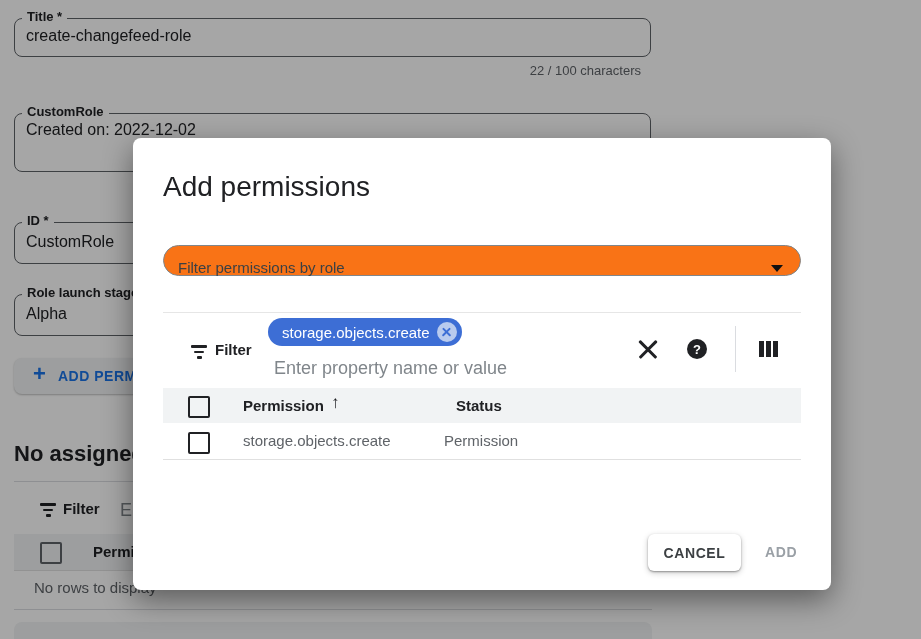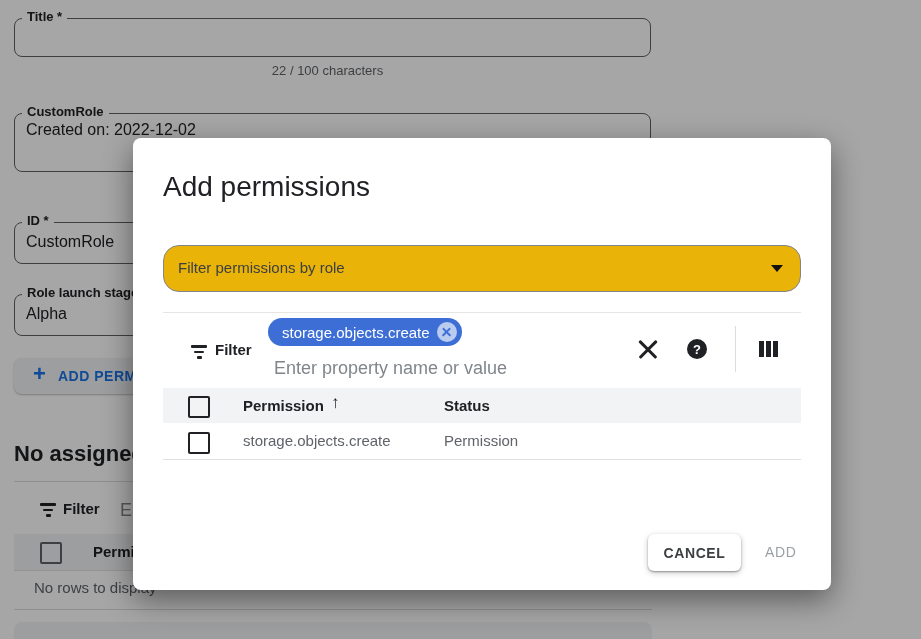--- a/index.html
+++ b/index.html
@@ -4,21 +4,21 @@
 <style>
   html,body{margin:0;padding:0;background:#fff;}
   .stage{position:relative;width:921px;height:639px;overflow:hidden;
          font-family:"Liberation Sans","DejaVu Sans",sans-serif;background:#fff;}
 
   
   .mdfield{position:absolute;background:#fff;border:1.5px solid #5f6368;border-radius:8px;}
   .mdlabel{position:absolute;top:-10px;left:7px;background:#fff;padding:0 5px;
            font-size:13px;font-weight:bold;color:#202124;line-height:15px;white-space:nowrap;}
   .mdvalue{position:absolute;left:11px;font-size:16px;color:#202124;white-space:nowrap;}
-  .counter{position:absolute;left:14px;top:63px;width:627px;text-align:center;
+  .counter{position:absolute;left:14px;top:63px;width:627px;text-align:right;
            font-size:13px;color:#5f6368;}
   .gbtn{position:absolute;left:14px;top:358px;width:240px;height:36px;background:#f1f3f4;
         border-radius:8px;box-shadow:0 1px 2px rgba(0,0,0,.25);}
   .gbtn .plus{position:absolute;left:19px;top:3px;font-size:22px;font-weight:bold;color:#1a73e8;}
   .gbtn .lbl{position:absolute;left:44px;top:10px;font-size:14px;font-weight:bold;
              letter-spacing:.5px;color:#1a73e8;white-space:nowrap;}
   .h-heading{position:absolute;left:14px;top:441px;font-size:22px;font-weight:bold;color:#202124;white-space:nowrap;}
   .divider{position:absolute;height:1px;background:#dadce0;}
   .thead{position:absolute;background:#f1f3f4;border-bottom:1px solid #e0e0e0;}
   .checkbox{position:absolute;width:18px;height:18px;border:2px solid #202124;border-radius:2px;background:transparent;}
@@ -29,22 +29,22 @@
   .funnel{position:absolute;display:flex;flex-direction:column;align-items:center;gap:3px;}
   .funnel i{display:block;height:2.5px;background:#202124;border-radius:1px;}
   .funnel i:nth-child(1){width:16px;} .funnel i:nth-child(2){width:10px;} .funnel i:nth-child(3){width:5px;}
   .bottombox{position:absolute;left:14px;top:622px;width:638px;height:34px;background:#f1f3f4;border-radius:8px;}
 
   
   .scrim{position:absolute;left:0;top:0;right:0;bottom:0;background:rgba(0,0,0,0.35);}
   .modal{position:absolute;left:133px;top:138px;width:698px;height:452px;background:#fff;
          border-radius:8px;box-shadow:0 10px 30px rgba(0,0,0,.45);}
   .mtitle{position:absolute;left:30px;top:33px;font-size:28px;color:#202124;white-space:nowrap;}
-  .mselect{position:absolute;left:30px;top:107px;width:638px;height:47px;border:1px solid #80868b;
-           border-radius:16px;background:#eab308;box-sizing:border-box;}
+  .mselect{position:absolute;left:30px;top:107px;width:638px;height:31px;border:1px solid #80868b;
+           border-radius:16px;background:#f97316;box-sizing:border-box;}
   .mselect .sel-text{position:absolute;left:14px;top:13px;font-size:15px;color:#3c4043;white-space:nowrap;}
   .caret{position:absolute;right:17px;top:19px;width:0;height:0;
          border-left:6px solid transparent;border-right:6px solid transparent;border-top:7px solid #111;}
   .chip{position:absolute;left:135px;top:180px;height:28px;border-radius:14px;background:#3d6ed5;
         display:flex;align-items:center;padding:0 5px 0 14px;gap:7px;}
   .chip .chiplbl{font-size:15px;color:#fff;white-space:nowrap;}
   .chip-close{width:20px;height:20px;border-radius:50%;background:#b9cbee;position:relative;}
   .chip-close::before,.chip-close::after{content:"";position:absolute;left:4.5px;top:9px;width:11px;height:2.4px;
         background:#3d6ed5;border-radius:1px;}
   .chip-close::before{transform:rotate(45deg);} .chip-close::after{transform:rotate(-45deg);}
@@ -55,31 +55,32 @@
   .help{position:absolute;left:554px;top:201px;width:20px;height:20px;border-radius:50%;background:#202124;
         color:#fff;font-size:13px;font-weight:bold;display:flex;align-items:center;justify-content:center;}
   .vdiv{position:absolute;left:602px;top:188px;width:1px;height:46px;background:#dadce0;}
   .cols{position:absolute;left:626px;top:203px;display:flex;gap:2px;}
   .cols i{display:block;width:5px;height:16px;background:#202124;}
   .mrow{position:absolute;left:30px;width:638px;border-bottom:1px solid #e0e0e0;background:#fff;}
   .sortarrow{position:absolute;left:168px;top:5px;font-size:17px;font-weight:bold;color:#202124;}
   .btn-cancel{position:absolute;left:515px;top:396px;width:93px;height:37px;background:#fff;border-radius:6px;
         box-shadow:0 1px 2px rgba(0,0,0,.35),0 2px 6px rgba(0,0,0,.2);display:flex;align-items:center;justify-content:center;
         font-size:14px;font-weight:bold;letter-spacing:.6px;color:#3c4043;}
-  .btn-add{position:absolute;left:632px;top:406px;font-size:14px;font-weight:normal;letter-spacing:.6px;color:#9aa0a6;}
+  .btn-add{position:absolute;left:632px;top:406px;font-size:14px;font-weight:bold;letter-spacing:.6px;color:#9aa0a6;}
 </style>
 </head>
 <body>
 
 <div class="stage">
 
   <div>
 
     <div class="mdfield" style="left:14px;top:18px;width:635px;height:37px">
       <span class="mdlabel">Title *</span>
+      <span class="mdvalue" style="top:8px">create-changefeed-role</span>
     </div>
     <div class="counter">22 / 100 characters</div>
 
     <div class="mdfield" style="left:14px;top:113px;width:635px;height:57px">
       <span class="mdlabel">CustomRole</span>
       <span class="mdvalue" style="top:7px">Created on: 2022-12-02</span>
     </div>
 
     <div class="mdfield" style="left:14px;top:222px;width:635px;height:40px">
       <span class="mdlabel">ID *</span>
@@ -147,21 +148,21 @@
     <span class="cols">
         <i></i>
         <i></i>
         <i></i>
       </span>
 
     <div class="thead" style="left:30px;top:250px;width:638px;height:35px;border-bottom:1px solid #e0e0e0">
       <span class="checkbox" style="left:25px;top:8px"></span>
       <span class="coltitle" style="left:80px;top:9px">Permission</span>
       <span class="sortarrow">↑</span>
-      <span class="coltitle" style="left:281px;top:9px">Status</span>
+      <span class="coltitle" style="left:293px;top:9px">Status</span>
     </div>
     <div class="mrow" style="top:285px;height:36px">
       <span class="checkbox" style="left:25px;top:9px"></span>
       <span class="graytext" style="left:80px;top:9px">storage.objects.create</span>
       <span class="graytext" style="left:281px;top:9px">Permission</span>
     </div>
 
     <div class="btn-cancel">CANCEL</div>
     <div class="btn-add">ADD</div>
   </div>

